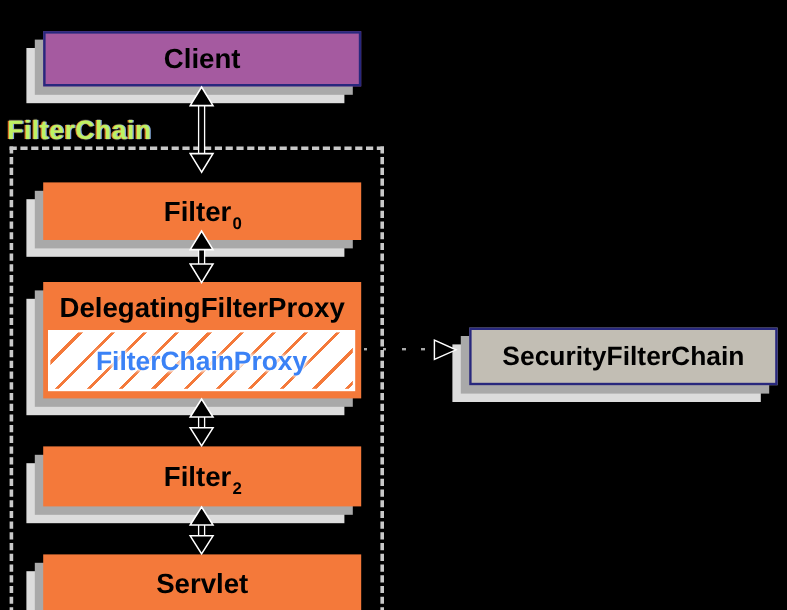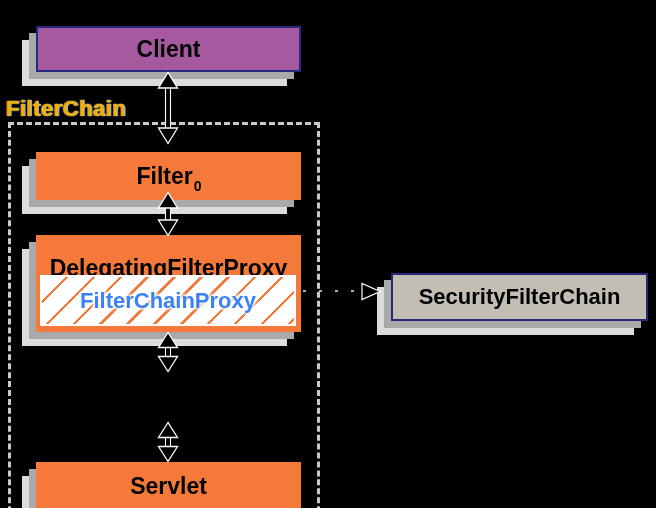--- a/index.html
+++ b/index.html
@@ -27,21 +27,21 @@
   .orange { background: #f4793a; }
   .box-client {
     left: 36px; top: 2px; width: 265px; height: 46px;
     background: #a55aa0;
     border: 2px solid #28287d;
   }
   .box-filter0 { left: 36px; top: 128px; width: 265px; height: 48px; }
   .box-dfp {
     left: 36px; top: 211px; width: 265px; height: 97px;
     align-items: flex-start;
-    padding-top: 20px;
+    padding-top: 8px;
   }
   .box-filter2 { left: 36px; top: 348px; width: 265px; height: 50px; }
   .box-servlet { left: 36px; top: 438px; width: 265px; height: 49px; }
   .box-sfc {
     left: 391px; top: 249px; width: 257px; height: 48px;
     background: #c2beb4;
     border: 2px solid #28287d;
     font-size: 22px;
   }
   .fcp-inner {
@@ -79,21 +79,21 @@
     position: absolute;
     left: 8px; top: 98px; width: 312px; height: 408px;
     border: 3px dashed #c9c9c9;
     z-index: 1;
   }
   .chain-label {
     position: absolute;
     left: 6px; top: 72px;
     font-size: 22px;
     font-weight: bold;
-    color: #eab308;
+    color: #bef264;
     letter-spacing: 0.5px;
     text-shadow:
       -1px 0 0 rgba(230,124,44,0.95),
        1px 0 0 rgba(150,190,247,0.9),
        0 -1px 0 rgba(255,255,255,0.22),
        0 1px 0 rgba(120,120,120,0.35);
     z-index: 3;
   }
   .arrow {
     position: absolute;
@@ -137,20 +137,23 @@
   </div>
 
   <div class="box orange box-dfp">
     <span>DelegatingFilterProxy</span>
     <div class="fcp-inner">
       <div class="fcp-hatch"></div>
       <div class="fcp-label">FilterChainProxy</div>
     </div>
   </div>
 
+  <div class="box orange box-filter2">
+    <span><span>Filter</span><sub class="idx">2</sub></span>
+  </div>
 
   <div class="box orange box-servlet">
     <span>Servlet</span>
   </div>
 
   <div class="box box-sfc">
     <span>SecurityFilterChain</span>
   </div>
 
   <svg class="arrow a1" viewBox="0 0 26 74">

